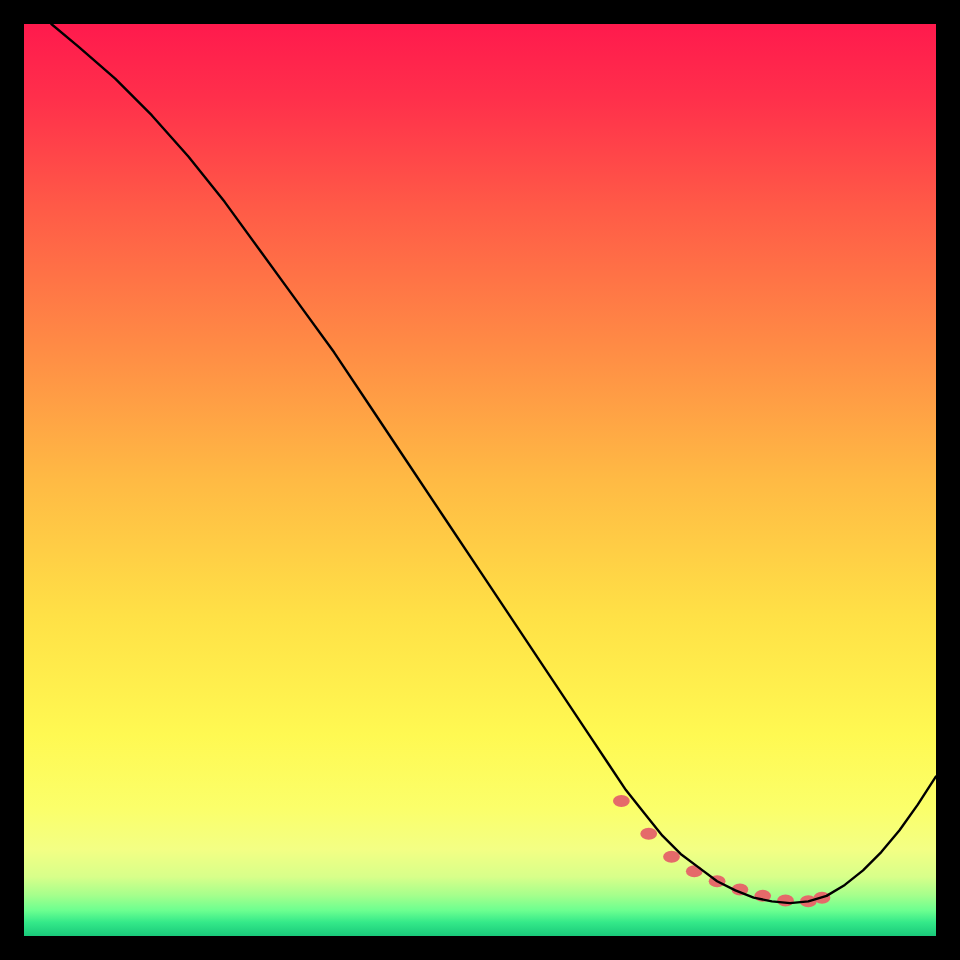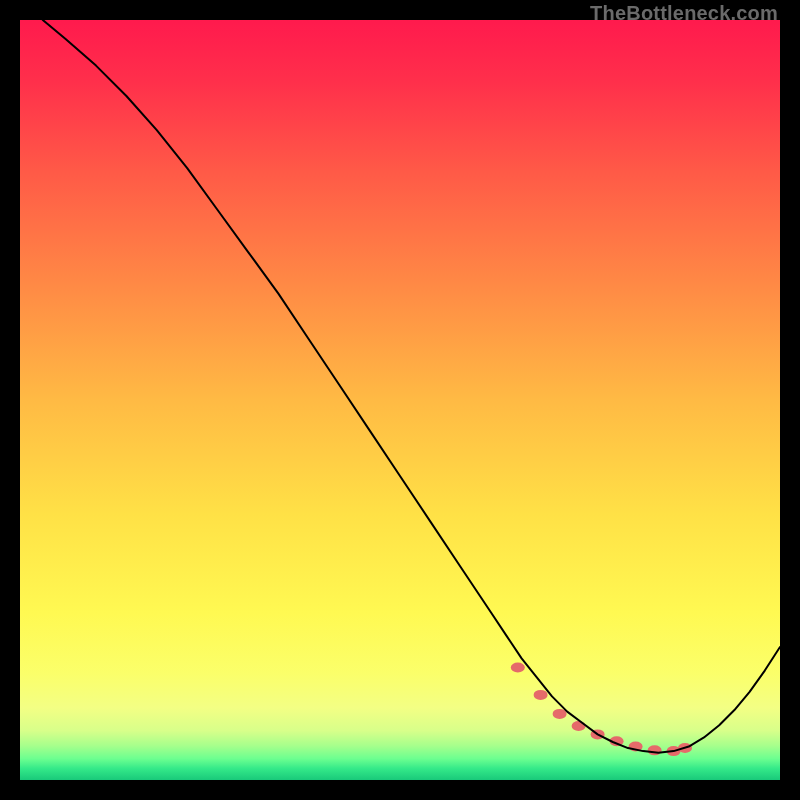--- a/index.html
+++ b/index.html
@@ -69,14 +69,13 @@
           <ellipse cx="577.60" cy="714.40" rx="7" ry="5" fill="#e56a6a"></ellipse>
           <ellipse cx="596.60" cy="721.24" rx="7" ry="5" fill="#e56a6a"></ellipse>
           <ellipse cx="615.60" cy="726.56" rx="7" ry="5" fill="#e56a6a"></ellipse>
           <ellipse cx="634.60" cy="730.36" rx="7" ry="5" fill="#e56a6a"></ellipse>
           <ellipse cx="653.60" cy="731.12" rx="7" ry="5" fill="#e56a6a"></ellipse>
           <ellipse cx="665.00" cy="728.08" rx="7" ry="5" fill="#e56a6a"></ellipse>
         </g>
       <path id="curve-path" fill="none" d="M22.80 0.00 L45.60 19.00 L76.00 45.60 L106.40 76.00 L136.80 110.20 L167.20 148.20 L197.60 190.00 L228.00 231.80 L258.40 273.60 L288.80 319.20 L319.20 364.80 L349.60 410.40 L380.00 456.00 L410.40 501.60 L440.80 547.20 L471.20 592.80 L486.40 615.60 L501.60 638.40 L516.80 657.40 L532.00 676.40 L547.20 691.60 L562.40 703.00 L577.60 714.40 L592.80 722.00 L608.00 728.08 L623.20 731.12 L638.40 732.64 L653.60 731.12 L668.80 726.56 L684.00 717.44 L699.20 705.28 L714.40 690.08 L729.60 671.84 L744.80 650.56 L760.00 627.00" stroke="#000000" stroke-width="2" stroke-linejoin="round" stroke-linecap="round"></path>
     </svg>
   </div>
-  <div class="watermark">TheBottleneck.com</div>
 </div>
 
 </body></html>

